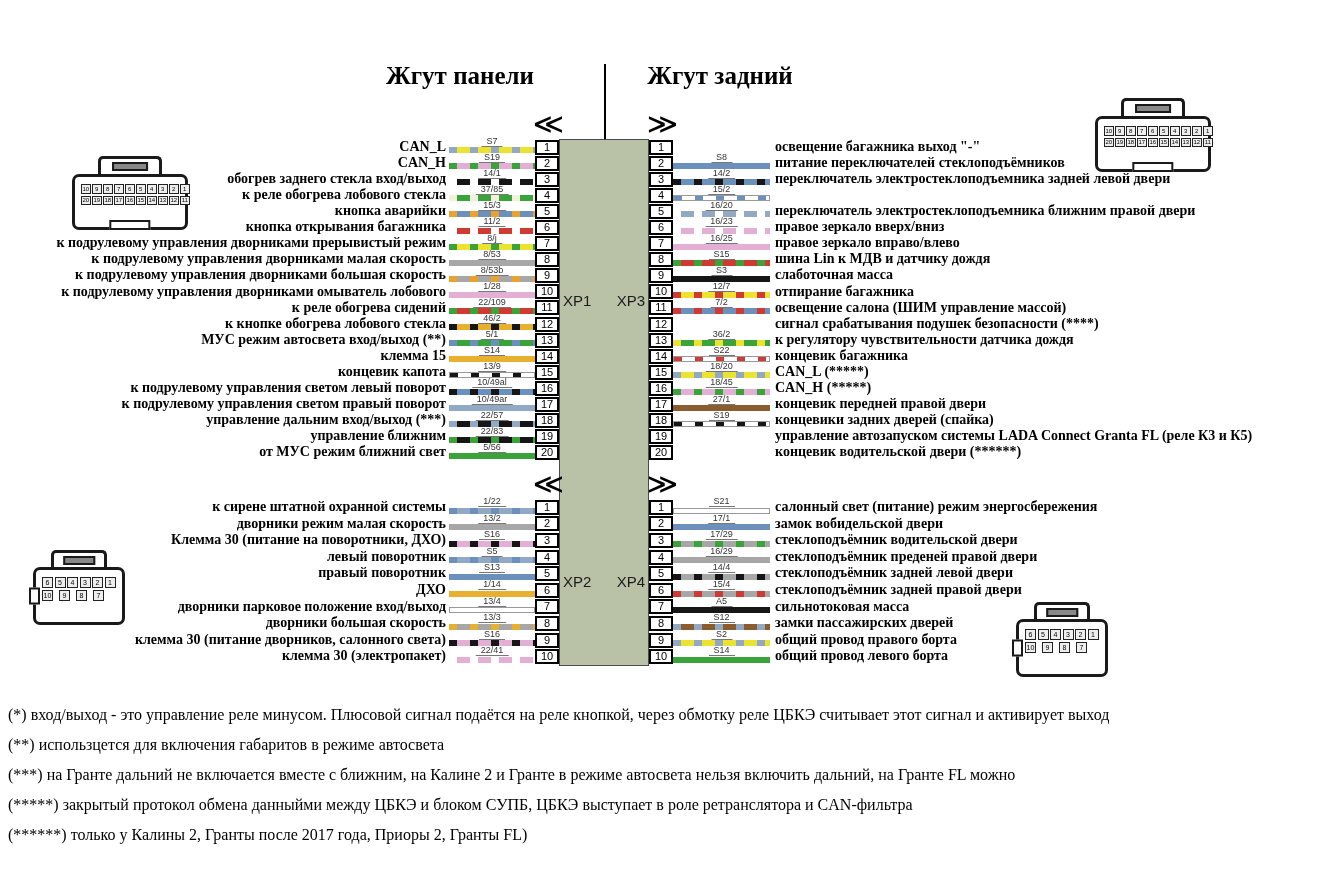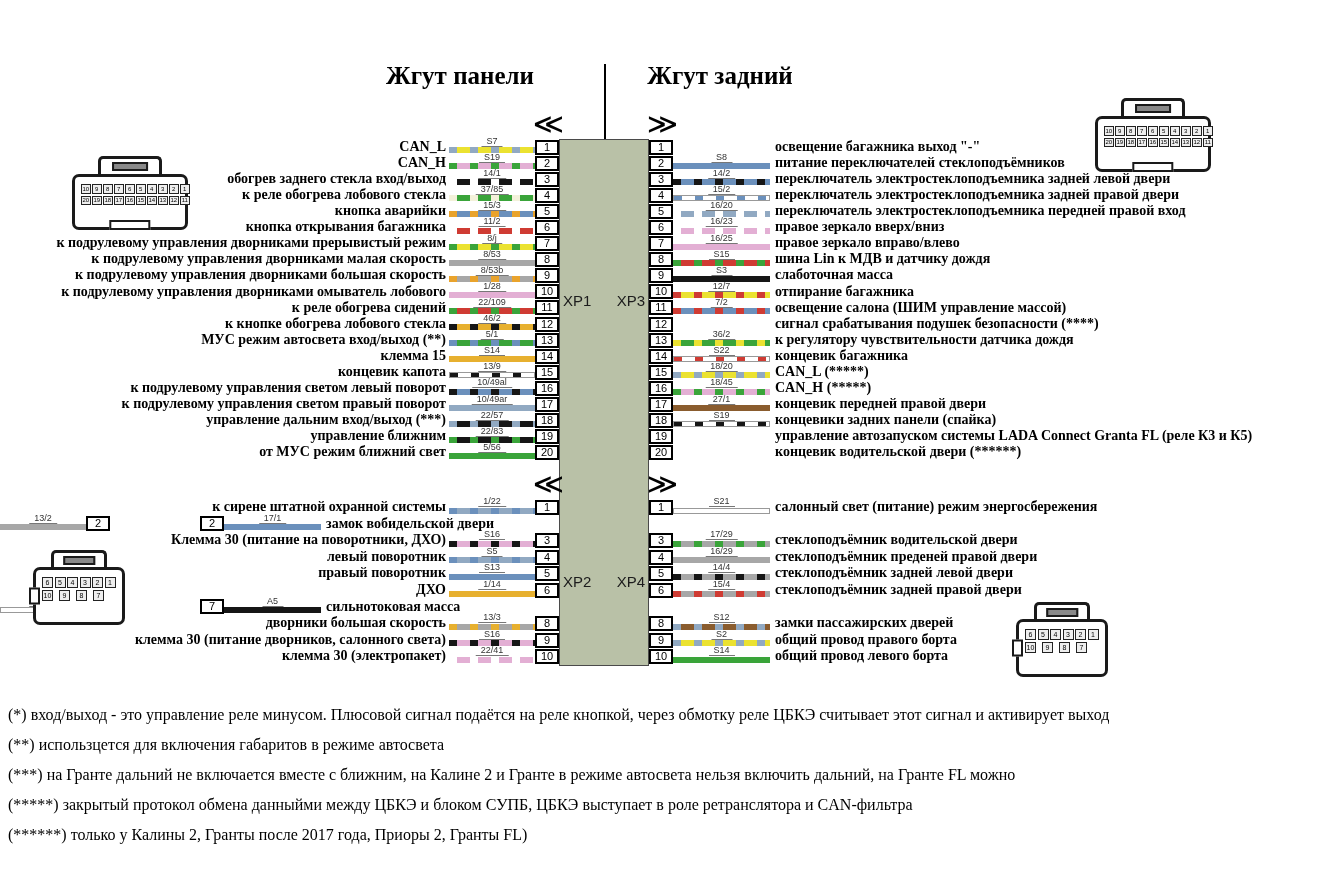--- a/index.html
+++ b/index.html
@@ -132,40 +132,39 @@
           <div class="pinbox">4</div>
         </div>
         <div class="blockgap"></div>
         <div class="pincol">
           <div class="pinbox">4</div>
         </div>
         <div class="wire-r">
           <span class="code">15/2</span>
           <div class="bar bar-white" style="background: repeating-linear-gradient(90deg, rgb(107, 144, 188) 0px, rgb(107, 144, 188) 8px, rgb(255, 255, 255) 8px, rgb(255, 255, 255) 21px);"></div>
         </div>
-        <div class="lbl-r">переключатель электростеклоподъемника задней правой двери</div>
       </div>
       <div class="row row-t">
         <div class="lbl-l">кнопка аварийки</div>
         <div class="wire">
           <span class="code">15/3</span>
           <div class="bar" style="background: repeating-linear-gradient(90deg, rgb(233, 163, 44) 0px, rgb(233, 163, 44) 8px, rgb(107, 144, 188) 8px, rgb(107, 144, 188) 21px);"></div>
         </div>
         <div class="pincol">
           <div class="pinbox">5</div>
         </div>
         <div class="blockgap"></div>
         <div class="pincol">
           <div class="pinbox">5</div>
         </div>
         <div class="wire-r">
           <span class="code">16/20</span>
           <div class="bar" style="background: repeating-linear-gradient(90deg, rgb(255, 255, 255) 0px, rgb(255, 255, 255) 8px, rgb(145, 169, 194) 8px, rgb(145, 169, 194) 21px);"></div>
         </div>
-        <div class="lbl-r">переключатель электростеклоподъемника передней правой вход</div>
+        <div class="lbl-r">переключатель электростеклоподъемника ближним правой двери</div>
       </div>
       <div class="row row-t">
         <div class="lbl-l">кнопка открывания багажника</div>
         <div class="wire">
           <span class="code">11/2</span>
           <div class="bar" style="background: repeating-linear-gradient(90deg, rgb(255, 255, 255) 0px, rgb(255, 255, 255) 8px, rgb(207, 59, 51) 8px, rgb(207, 59, 51) 21px);"></div>
         </div>
         <div class="pincol">
           <div class="pinbox">6</div>
         </div>
@@ -395,21 +394,21 @@
           <div class="pinbox">18</div>
         </div>
         <div class="blockgap"></div>
         <div class="pincol">
           <div class="pinbox">18</div>
         </div>
         <div class="wire-r">
           <span class="code">S19</span>
           <div class="bar bar-white" style="background: repeating-linear-gradient(90deg, rgb(22, 22, 22) 0px, rgb(22, 22, 22) 8px, rgb(255, 255, 255) 8px, rgb(255, 255, 255) 21px);"></div>
         </div>
-        <div class="lbl-r">концевики задних панели (спайка)</div>
+        <div class="lbl-r">концевики задних дверей (спайка)</div>
       </div>
       <div class="row row-t">
         <div class="lbl-l">управление ближним</div>
         <div class="wire">
           <span class="code">22/83</span>
           <div class="bar" style="background: repeating-linear-gradient(90deg, rgb(58, 164, 58) 0px, rgb(58, 164, 58) 8px, rgb(22, 22, 22) 8px, rgb(22, 22, 22) 21px);"></div>
         </div>
         <div class="pincol">
           <div class="pinbox">19</div>
         </div>
@@ -451,20 +450,21 @@
         <div class="pincol">
           <div class="pinbox">1</div>
         </div>
         <div class="wire-r">
           <span class="code">S21</span>
           <div class="bar bar-white" style="background: rgb(255, 255, 255);"></div>
         </div>
         <div class="lbl-r">салонный свет (питание) режим энергосбережения</div>
       </div>
       <div class="row row-b">
+        <div class="lbl-l">дворники режим малая скорость</div>
         <div class="wire">
           <span class="code">13/2</span>
           <div class="bar" style="background: rgb(167, 167, 167);"></div>
         </div>
         <div class="pincol">
           <div class="pinbox">2</div>
         </div>
         <div class="blockgap"></div>
         <div class="pincol">
           <div class="pinbox">2</div>
@@ -545,20 +545,21 @@
         <div class="pincol">
           <div class="pinbox">6</div>
         </div>
         <div class="wire-r">
           <span class="code">15/4</span>
           <div class="bar" style="background: repeating-linear-gradient(90deg, rgb(207, 59, 51) 0px, rgb(207, 59, 51) 8px, rgb(167, 167, 167) 8px, rgb(167, 167, 167) 21px);"></div>
         </div>
         <div class="lbl-r">стеклоподъёмник задней правой двери</div>
       </div>
       <div class="row row-b">
+        <div class="lbl-l">дворники парковое положение вход/выход</div>
         <div class="wire">
           <span class="code">13/4</span>
           <div class="bar bar-white" style="background: rgb(255, 255, 255);"></div>
         </div>
         <div class="pincol">
           <div class="pinbox">7</div>
         </div>
         <div class="blockgap"></div>
         <div class="pincol">
           <div class="pinbox">7</div>

